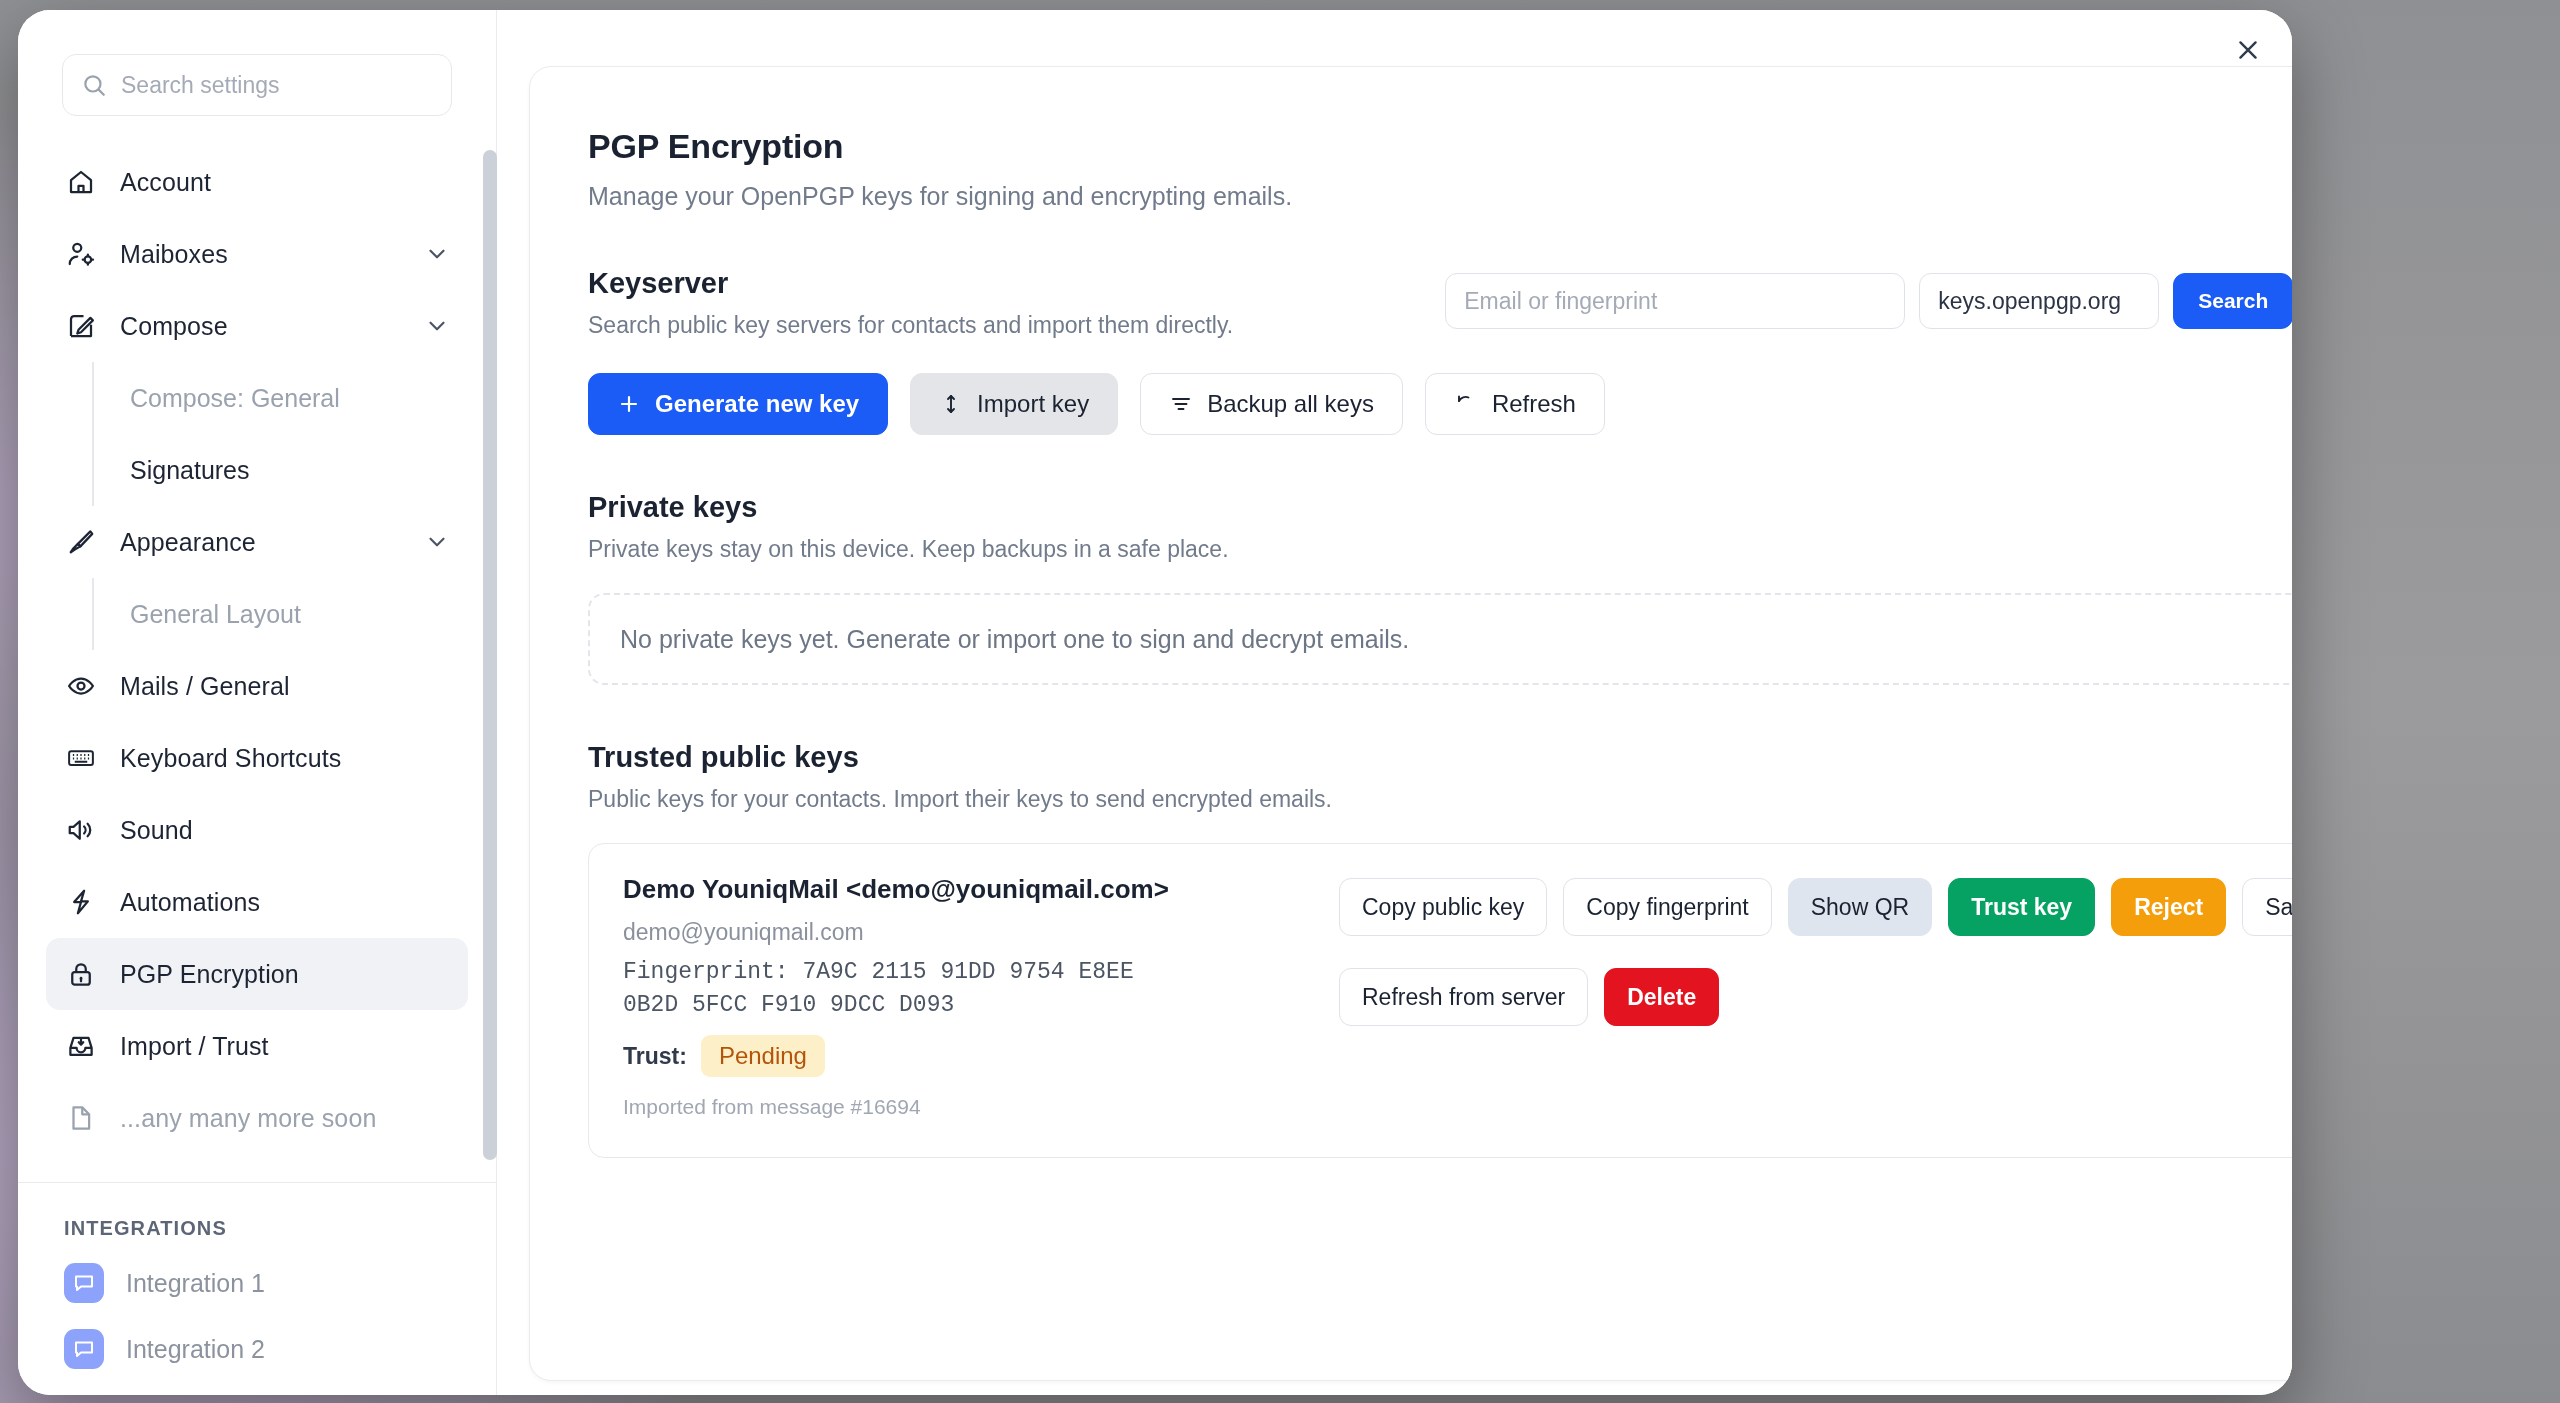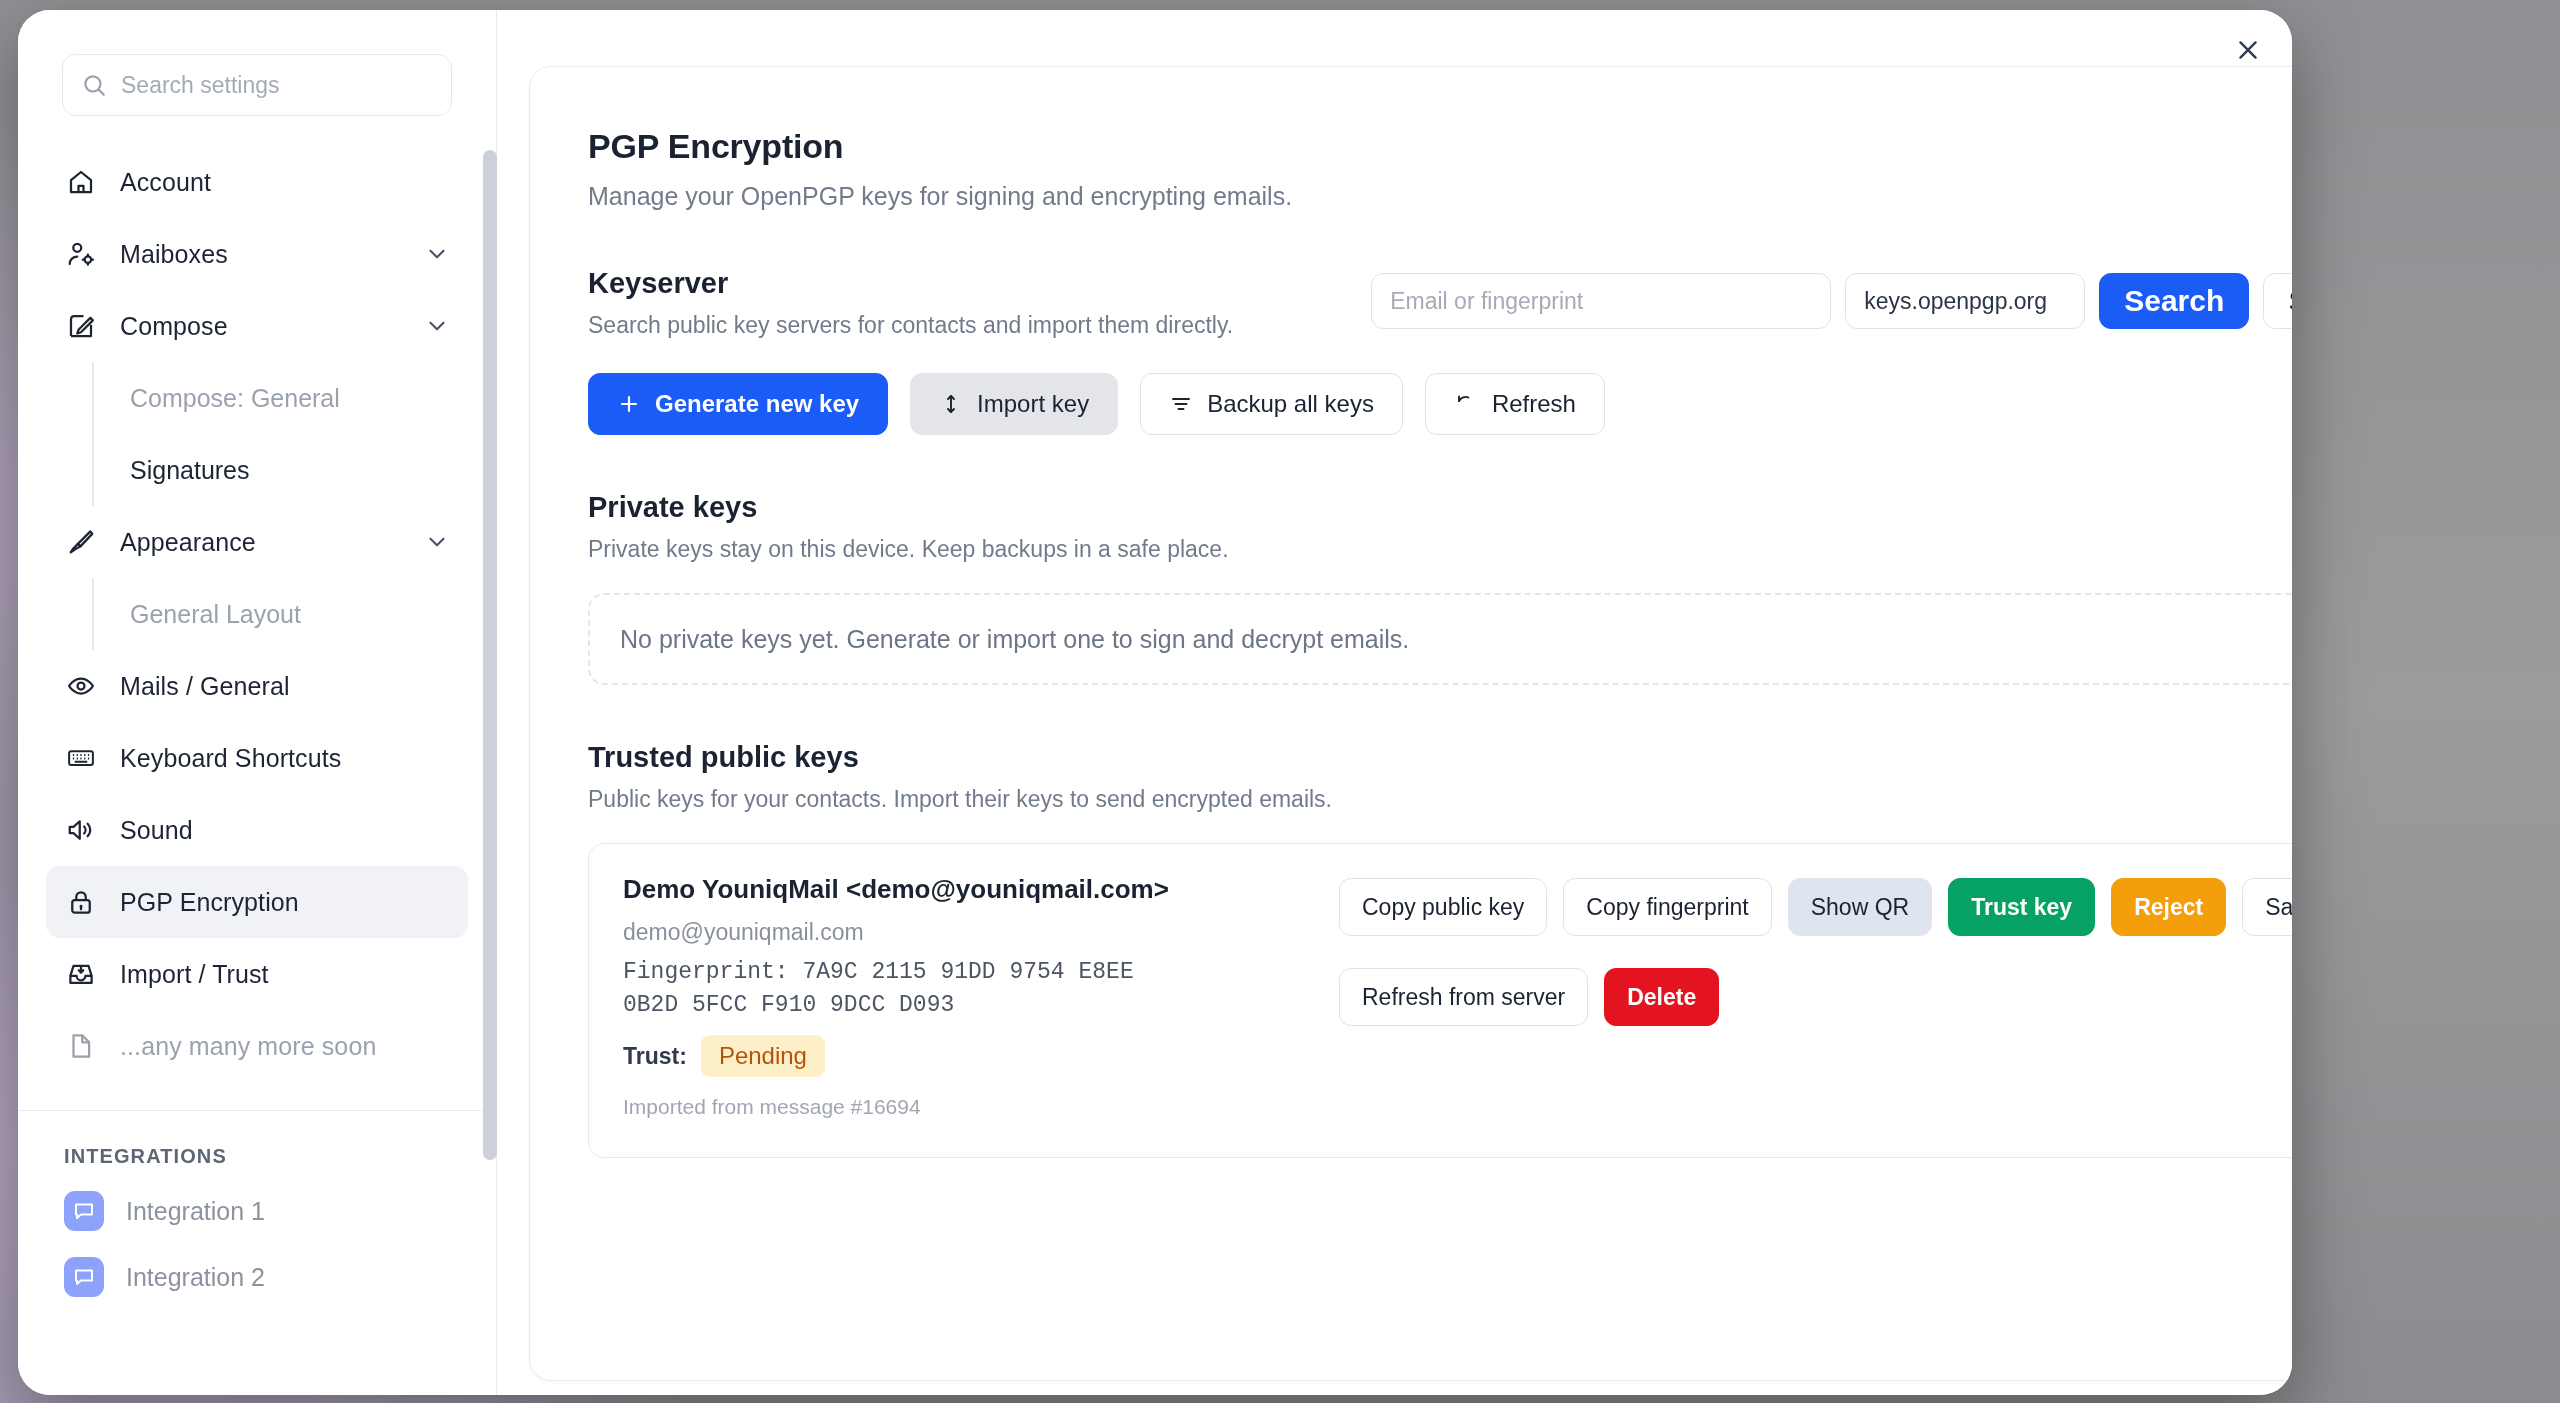--- a/index.html
+++ b/index.html
@@ -183,21 +183,21 @@
     background:#fff; padding: 0 18px;
     font-size:23px; color:#2b3445;
     font-family:"Liberation Sans",sans-serif;
     outline:none;
   }
   .inp::placeholder{ color:#a4abb6; }
   #ks-query{ width: 460px; }
   #ks-server{ width: 240px; }
   .btn{
     height:56px; border-radius:12px; border:1px solid #dfe2e8;
-    background:#fff; color:#1b2332; font-size:30px;
+    background:#fff; color:#1b2332; font-size:21px;
     font-family:"Liberation Sans",sans-serif;
     padding: 0 24px; cursor:pointer;
     display:inline-flex; align-items:center; justify-content:center; gap:14px;
     white-space:nowrap;
   }
   .btn.primary{ background:#1a5cf5; border-color:#1a5cf5; color:#fff; font-weight:700; }
   .btn.grey{ background:#e4e5e8; border-color:#e4e5e8; color:#1b2332; }
 
   .action-row{ display:flex; align-items:center; gap:22px; margin-top: 34px; }
   .action-row .btn{ height:62px; font-size:24px; padding:0 28px; }
@@ -367,20 +367,28 @@
         <span class="nav-ico">
           <svg viewBox="0 0 24 24" fill="none" stroke="currentColor" stroke-width="1.8" stroke-linejoin="round">
             <path d="M11 5 L6 9.5 H3 v5 h3 L11 19 Z"></path>
             <path d="M14.5 9.2a4 4 0 0 1 0 5.6" stroke-linecap="round"></path>
             <path d="M17.3 7a7 7 0 0 1 0 10" stroke-linecap="round"></path>
           </svg>
         </span>
         <span class="nav-label">Sound</span>
       </div>
 
+      <div class="nav-row">
+        <span class="nav-ico">
+          <svg viewBox="0 0 24 24" fill="none" stroke="currentColor" stroke-width="1.8" stroke-linejoin="round">
+            <path d="M14.5 3 L6.5 12 H12 L9.5 21 L17.5 11.5 H12 Z"></path>
+          </svg>
+        </span>
+        <span class="nav-label">Automations</span>
+      </div>
 
       <div class="nav-row active">
         <span class="nav-ico">
           <svg viewBox="0 0 24 24" fill="none" stroke="currentColor" stroke-width="1.8" stroke-linejoin="round">
             <rect x="5" y="10.5" width="14" height="10" rx="2"></rect>
             <path d="M8.2 10.5V8a3.8 3.8 0 0 1 7.6 0v2.5"></path>
             <circle cx="12" cy="15.3" r="1.1" fill="currentColor" stroke="none"></circle>
             <path d="M12 16.2v1.6" stroke-linecap="round"></path>
           </svg>
         </span>

